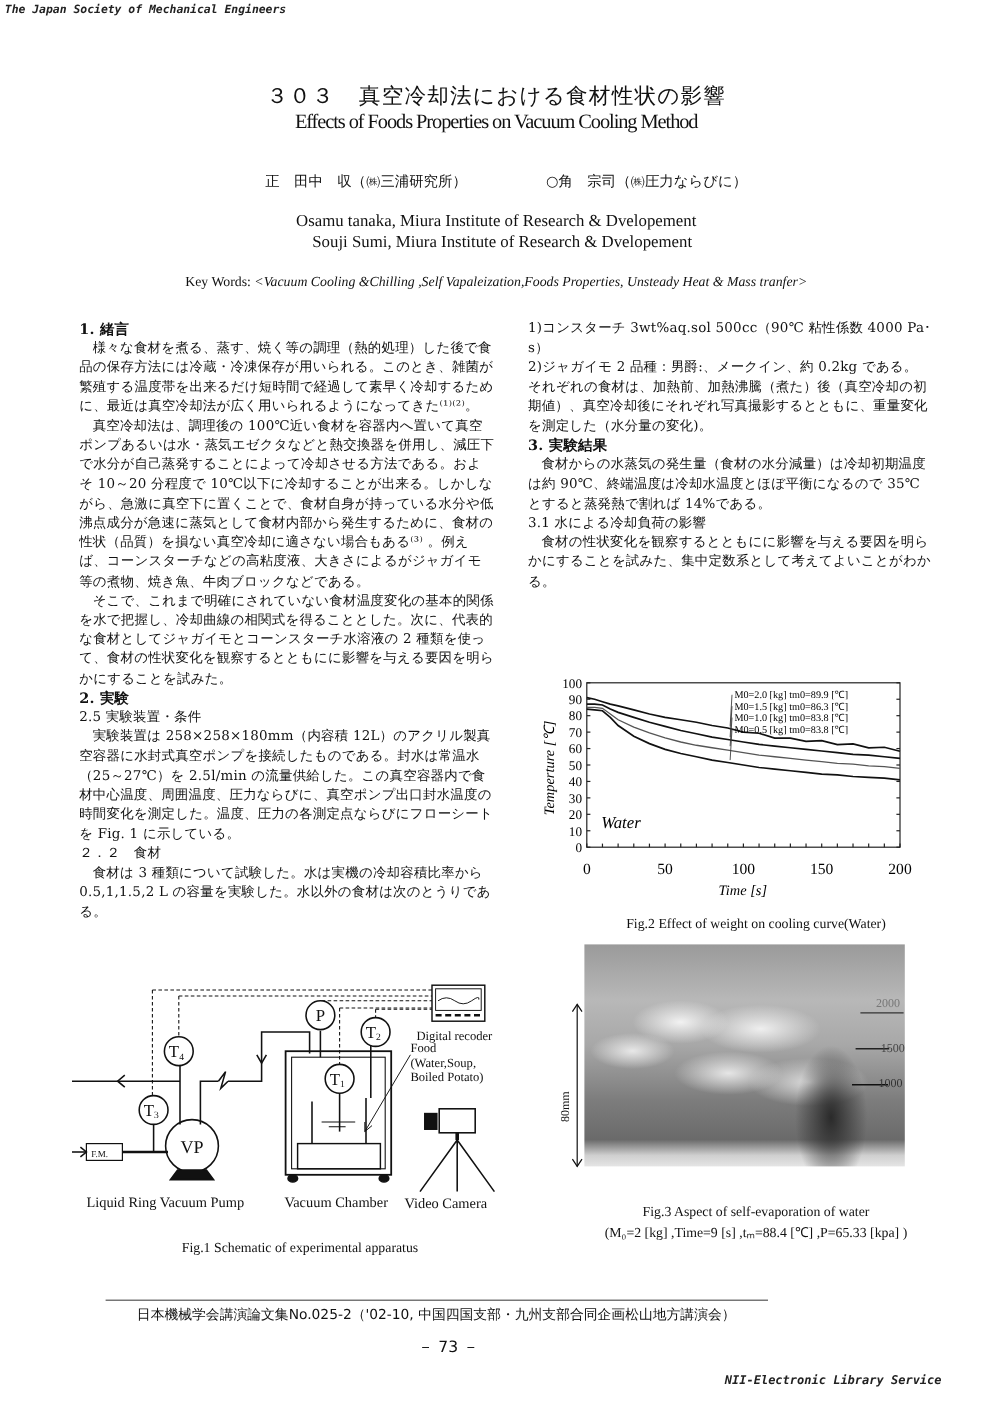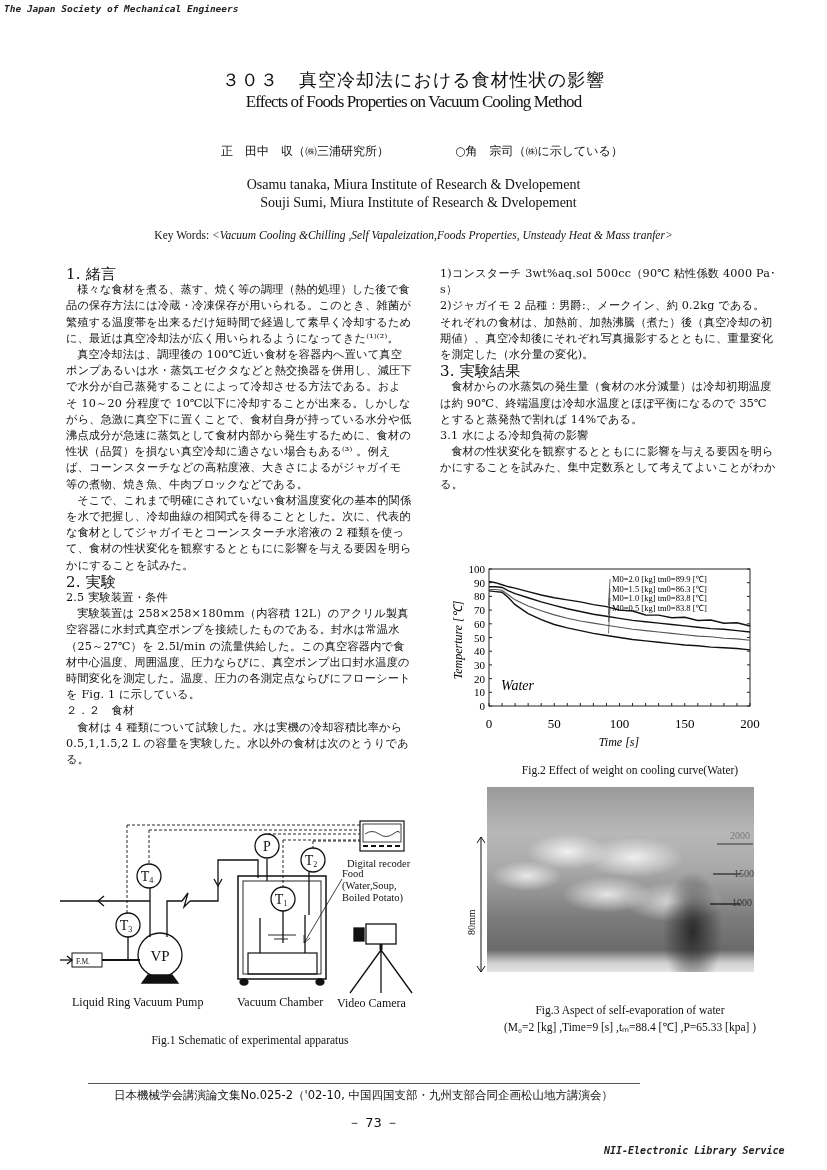--- a/index.html
+++ b/index.html
@@ -9,21 +9,21 @@
   .mono-i { font-family:"DejaVu Sans Mono","Liberation Mono",monospace; font-style:italic; font-weight:bold; font-size:9.5px; color:#222; }
   .title-jp { left:0; width:827px; top:68px; text-align:center; font-size:18px; font-family:"DejaVu Sans","Liberation Sans",sans-serif; letter-spacing:1px; }
   .title-en { left:0; width:827px; top:92px; text-align:center; font-size:17px; font-family:"Liberation Serif",serif; letter-spacing:-0.9px; }
   .authors-jp { top:143px; font-size:12px; font-family:"DejaVu Sans","Liberation Sans",sans-serif; }
   .affil { left:0; width:827px; text-align:center; font-size:14px; font-family:"Liberation Serif",serif; }
   .keywords { left:0; width:827px; top:229px; text-align:center; font-size:11.5px; font-family:"Liberation Serif",serif; }
   .keywords i { font-style:italic; }
   .col { font-size:11.2px; line-height:16.2px; font-family:"DejaVu Serif","Liberation Serif",serif; letter-spacing:0.2px; }
   .col p { margin:0; text-indent:1em; }
   .col p.noind { text-indent:0; }
-  .col h3 { margin:0; font-size:15px; font-weight:normal; }
+  .col h3 { margin:0; font-size:12px; font-weight:bold; }
   .col h4 { margin:0; font-size:11.2px; font-weight:normal; }
   .fig-caption { font-family:"Liberation Serif",serif; font-size:11.5px; text-align:center; }
   .footer-line { left:88px; top:1083px; width:552px; height:0; border-top:1px solid #555; }
   .footer-text { left:0; width:827px; top:1088px; text-align:center; font-size:11.5px; font-family:"DejaVu Sans","Liberation Sans",sans-serif; }
   .page-no { left:0; width:827px; top:1114px; text-align:center; font-size:13px; font-family:"DejaVu Sans","Liberation Sans",sans-serif; }
   svg text { font-family:"Liberation Serif",serif; }
   .photo { left:487px; top:787px; width:267px; height:185px;
     background:
       radial-gradient(ellipse 40px 18px at 30% 35%, #f2f2f2 0%, rgba(240,240,240,0) 100%),
       radial-gradient(ellipse 50px 20px at 55% 38%, #efefef 0%, rgba(240,240,240,0) 100%),
@@ -39,37 +39,37 @@
 
 <div class="abs mono-i" style="left:4px; top:3px;">The Japan Society of Mechanical Engineers</div>
 
 <div class="abs title-jp">
   <span>３０３</span>&nbsp;&nbsp;
   <span>真空冷却法における食材性状の影響</span>
 </div>
 <div class="abs title-en">Effects of Foods Properties on Vacuum Cooling Method</div>
 
 <div class="abs authors-jp" style="left:221px;">正　田中　収（㈱三浦研究所）</div>
-<div class="abs authors-jp" style="left:455px;">○角　宗司（㈱に示している）</div>
+<div class="abs authors-jp" style="left:455px;">○角　宗司（㈱圧力ならびに）</div>
 <div class="abs affil" style="top:177px;">Osamu tanaka, Miura Institute of Research &amp; Dvelopement</div>
 <div class="abs affil" style="top:195px; padding-left:10px; box-sizing:border-box;">Souji Sumi, Miura Institute of Research &amp; Dvelopement</div>
 <div class="abs keywords">
   <span>Key Words: </span><i>&lt;Vacuum Cooling &amp;Chilling ,Self Vapaleization,Foods Properties, Unsteady Heat &amp; Mass tranfer&gt;</i>
 </div>
 
 <div class="abs col" style="left:66px; top:266px; width:346px;">
   <h3>1. 緒言</h3>
   <p>様々な食材を煮る、蒸す、焼く等の調理（熱的処理）した後で食品の保存方法には冷蔵・冷凍保存が用いられる。このとき、雑菌が繁殖する温度帯を出来るだけ短時間で経過して素早く冷却するために、最近は真空冷却法が広く用いられるようになってきた⁽¹⁾⁽²⁾。</p>
   <p>真空冷却法は、調理後の 100℃近い食材を容器内へ置いて真空ポンプあるいは水・蒸気エゼクタなどと熱交換器を併用し、減圧下で水分が自己蒸発することによって冷却させる方法である。およそ 10～20 分程度で 10℃以下に冷却することが出来る。しかしながら、急激に真空下に置くことで、食材自身が持っている水分や低沸点成分が急速に蒸気として食材内部から発生するために、食材の性状（品質）を損ない真空冷却に適さない場合もある⁽³⁾ 。例えば、コーンスターチなどの高粘度液、大きさによるがジャガイモ等の煮物、焼き魚、牛肉ブロックなどである。</p>
   <p>そこで、これまで明確にされていない食材温度変化の基本的関係を水で把握し、冷却曲線の相関式を得ることとした。次に、代表的な食材としてジャガイモとコーンスターチ水溶液の 2 種類を使って、食材の性状変化を観察するとともにに影響を与える要因を明らかにすることを試みた。</p>
   <h3>2. 実験</h3>
   <h4>2.5 実験装置・条件</h4>
   <p>実験装置は 258×258×180mm（内容積 12L）のアクリル製真空容器に水封式真空ポンプを接続したものである。封水は常温水（25～27℃）を 2.5l/min の流量供給した。この真空容器内で食材中心温度、周囲温度、圧力ならびに、真空ポンプ出口封水温度の時間変化を測定した。温度、圧力の各測定点ならびにフローシートを Fig. 1 に示している。</p>
   <h4>２．２　食材</h4>
-  <p>食材は 4 種類について試験した。水は実機の冷却容積比率から 0.5,1,1.5,2 L の容量を実験した。水以外の食材は次のとうりである。</p>
+  <p>食材は 3 種類について試験した。水は実機の冷却容積比率から 0.5,1,1.5,2 L の容量を実験した。水以外の食材は次のとうりである。</p>
 </div>
 
 <div class="abs col" style="left:440px; top:266px; width:338px;">
   <p class="noind">1)コンスターチ 3wt%aq.sol 500cc（90℃ 粘性係数 4000 Pa･s）</p>
   <p class="noind">2)ジャガイモ 2 品種：男爵:、メークイン、約 0.2kg である。</p>
   <p class="noind">それぞれの食材は、加熱前、加熱沸騰（煮た）後（真空冷却の初期値）、真空冷却後にそれぞれ写真撮影するとともに、重量変化を測定した（水分量の変化)。</p>
   <h3>3. 実験結果</h3>
   <p>食材からの水蒸気の発生量（食材の水分減量）は冷却初期温度は約 90℃、終端温度は冷却水温度とほぼ平衡になるので 35℃とすると蒸発熱で割れば 14%である。</p>
   <h4>3.1 水による冷却負荷の影響</h4>
   <p>食材の性状変化を観察するとともにに影響を与える要因を明らかにすることを試みた、集中定数系として考えてよいことがわかる。</p>

